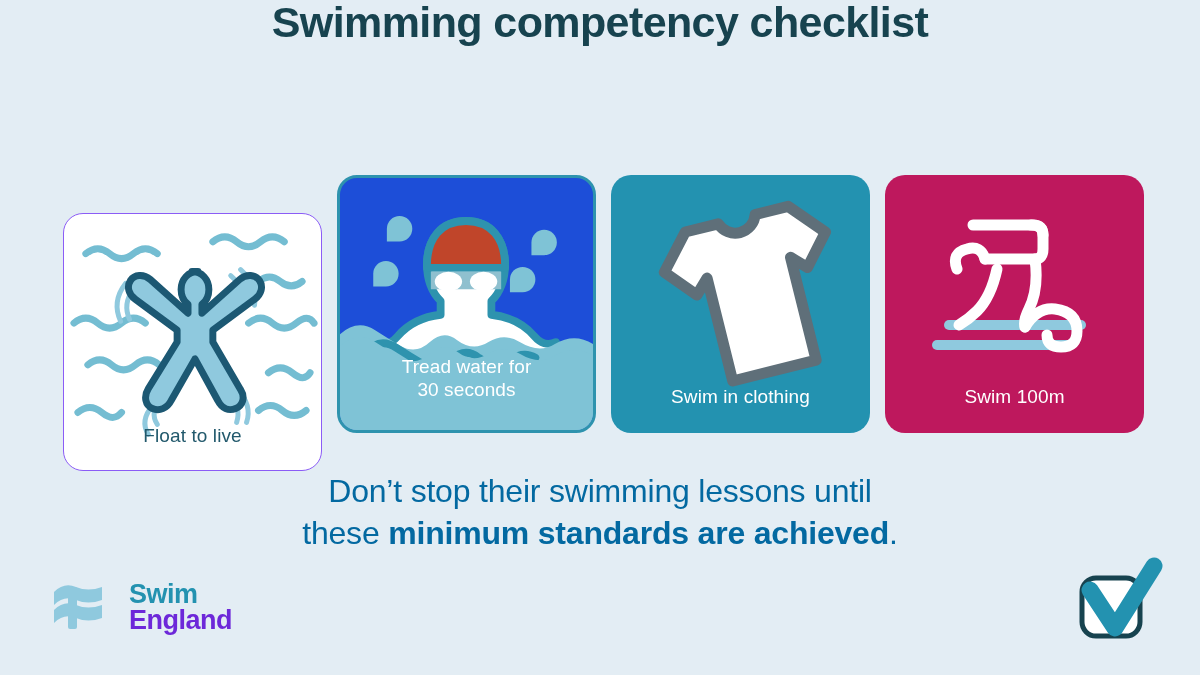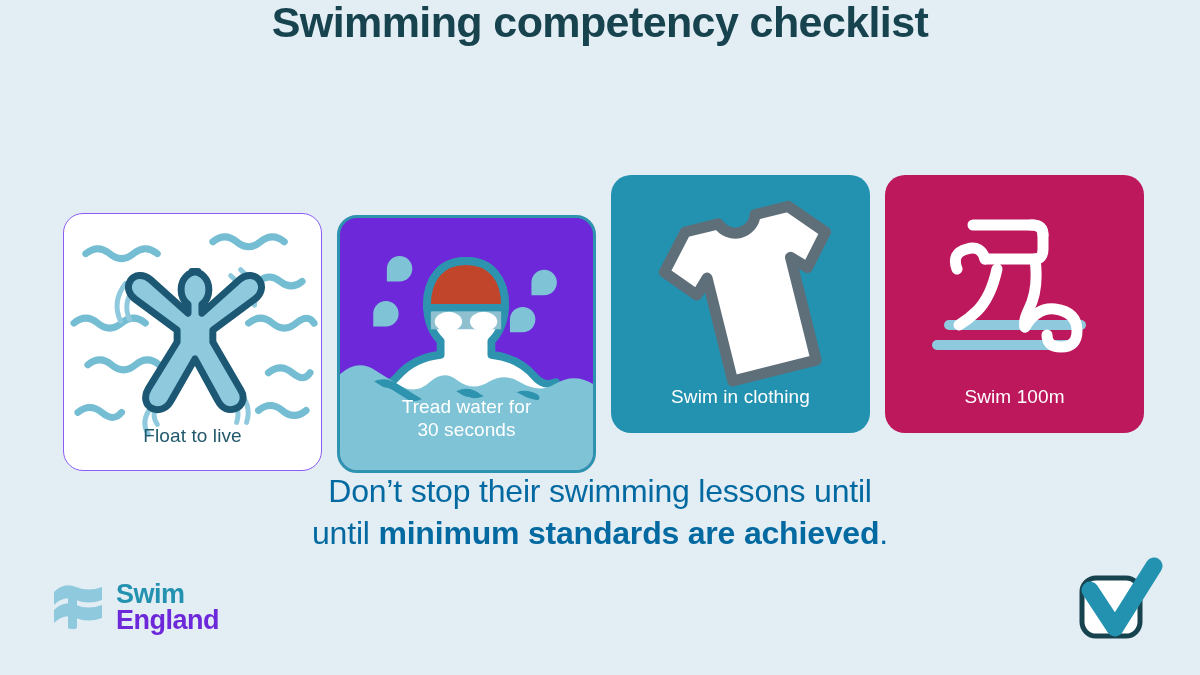--- a/index.html
+++ b/index.html
@@ -44,21 +44,21 @@
   }
   .card {
     position: relative;
     width: 259px;
     height: 258px;
     border-radius: 20px;
     overflow: hidden;
     flex: 0 0 259px;
   }
   .card-1 { background: #ffffff; border: 1px solid #8b5cf6; margin-top: 38px; }
-  .card-2 { background: #6d28d9; border: 3px solid #2e93ae; margin-top: 40px; }
+  .card-2 { background: #1d4ed8; border: 3px solid #2e93ae; }
   .card-3 { background: #2392b0; }
   .card-4 { background: #be185d; }
 
   .card-art {
     position: absolute;
     inset: 0;
     width: 100%;
     height: 100%;
   }
   .card-label {
@@ -87,21 +87,21 @@
   }
   .footer-msg .strong { font-weight: bold; }
 
   
   .logo {
     position: absolute;
     left: 48px;
     top: 578px;
     display: flex;
     align-items: center;
-    gap: 4px;
+    gap: 17px;
   }
   .logo-words { line-height: 0.95; }
   .logo-swim {
     font-size: 27px; font-weight: bold; color: #2392b0;
     letter-spacing: -0.5px; display: block;
   }
   .logo-england {
     font-size: 27px; font-weight: bold; color: #6d28d9;
     letter-spacing: -0.5px; display: block;
   }
@@ -269,21 +269,21 @@
 
         <path d="M140 152 q12 -20 30 -18 q22 3 22 22 q0 16 -16 16 q-14 0 -14 -12"></path>
       </g>
     </svg>
     <div class="card-label">Swim 100m</div>
   </div>
 </div>
 
 <div class="footer-msg">
   <div>Don’t stop their swimming lessons until</div>
-  <div><span>until </span><span class="strong">minimum standards are achieved</span><span>.</span></div>
+  <div><span>these </span><span class="strong">minimum standards are achieved</span><span>.</span></div>
 </div>
 
 <div class="logo">
   <svg width="64" height="60" viewBox="0 0 64 60">
     <path d="M6 14 q10 -10 22 -5 q12 5 26 0 l0 13 q-14 5 -26 0 q-12 -5 -22 5 z" fill="#8fc9de"></path>
     <path d="M6 32 q10 -10 22 -5 q12 5 26 0 l0 13 q-14 5 -26 0 q-12 -5 -22 5 z" fill="#8fc9de"></path>
     <rect x="20" y="9" width="9" height="42" rx="2" fill="#8fc9de"></rect>
   </svg>
   <div class="logo-words">
     <span class="logo-swim">Swim</span>

